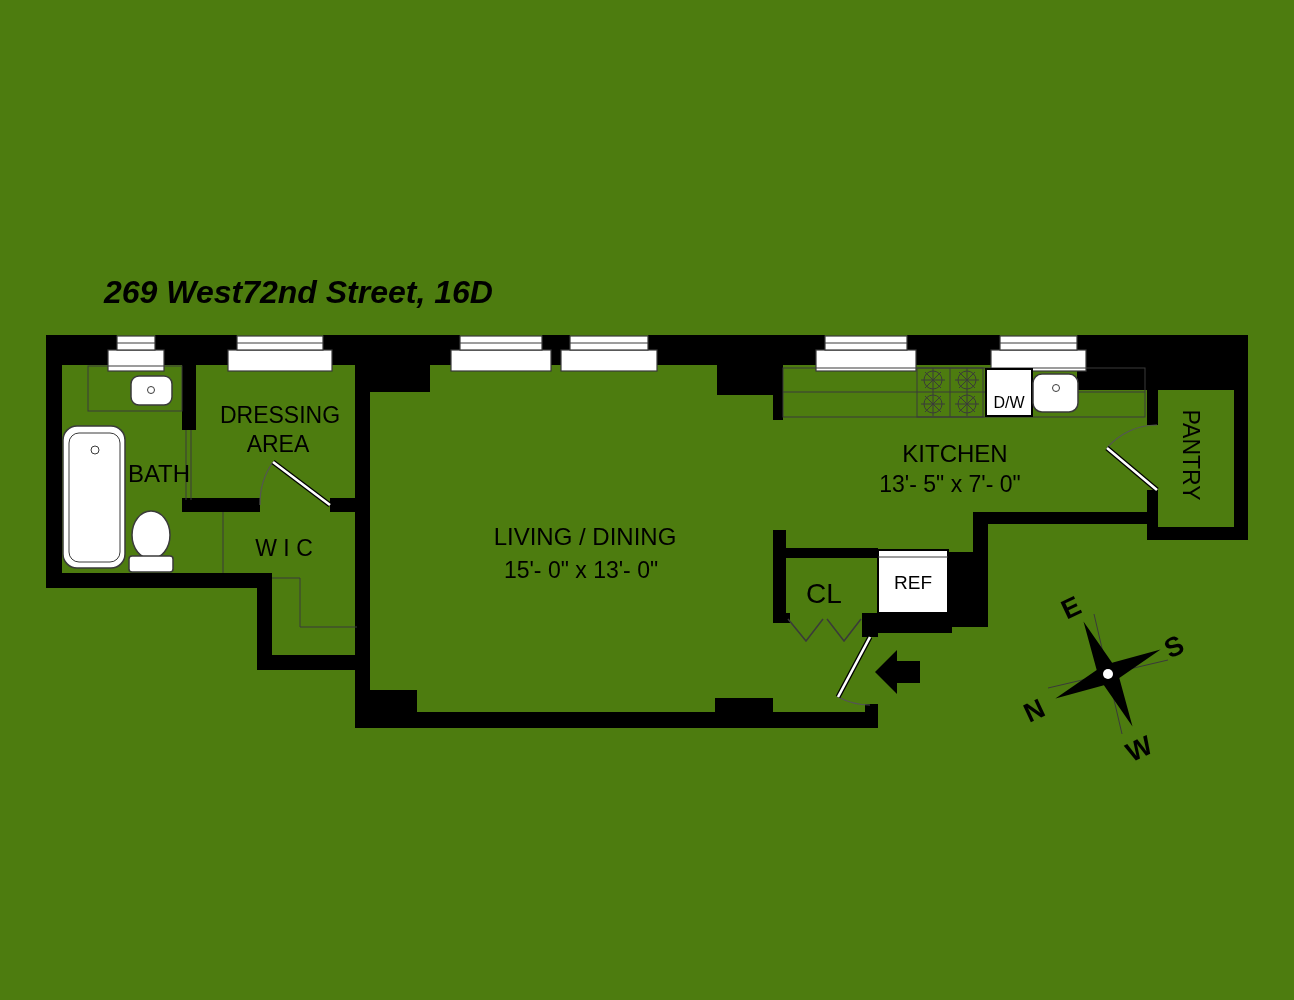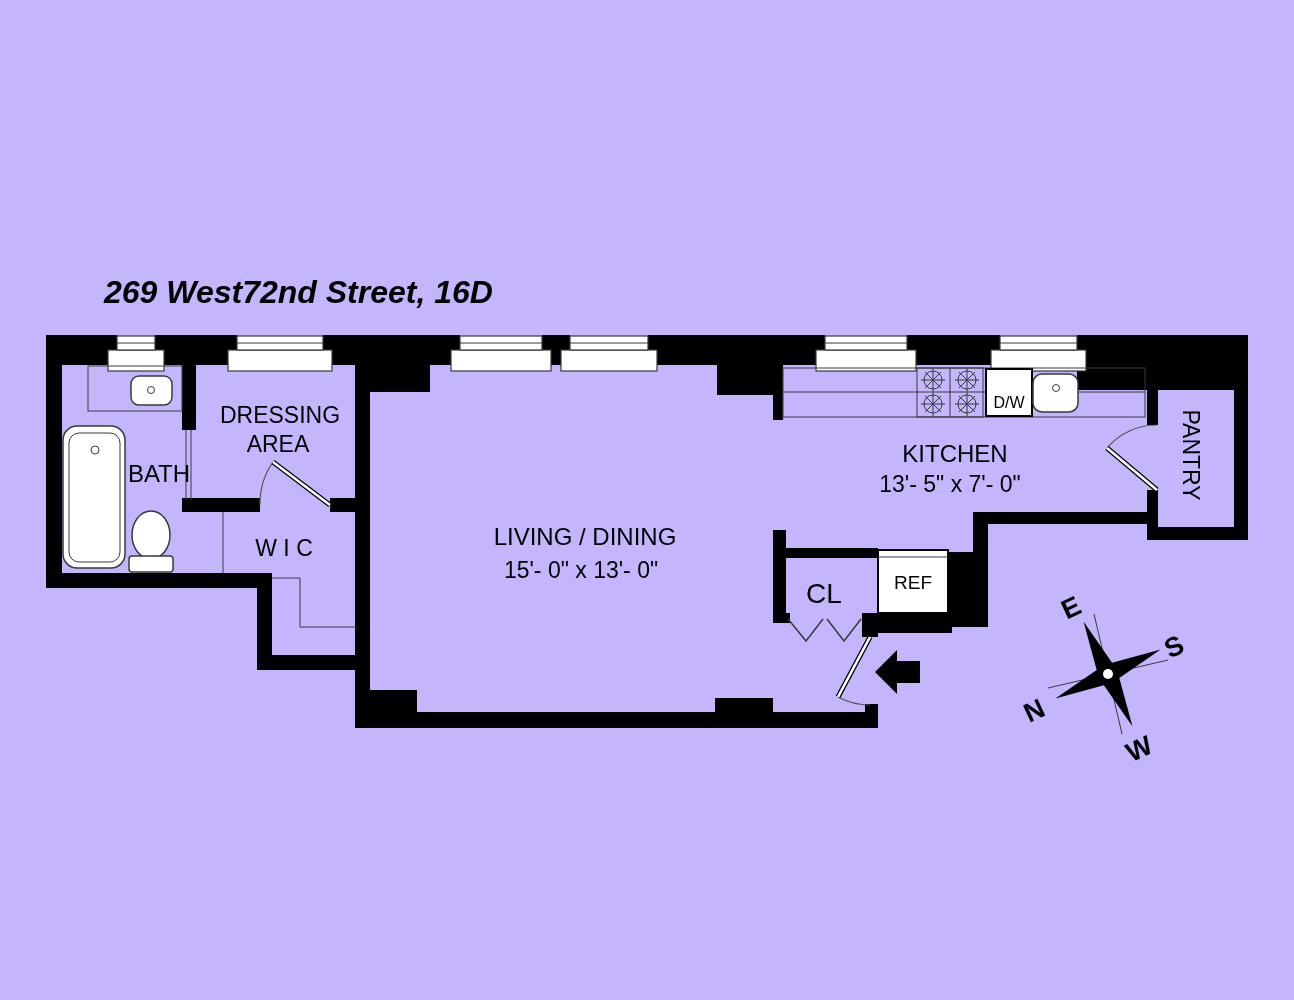--- a/index.html
+++ b/index.html
@@ -1,16 +1,16 @@
 <!DOCTYPE html>
 <html><head>
 <meta charset="utf-8">
 <style>
   html,body{margin:0;padding:0;background:#ffffff;}
-  #stage{position:relative;width:1294px;height:1000px;background:#c4b5fd;overflow:hidden;
+  #stage{position:relative;width:1294px;height:1000px;background:#4d7c0f;overflow:hidden;
          font-family:"Liberation Sans", sans-serif;}
   svg{position:absolute;left:0;top:0;}
   svg text{fill:#000;font-family:"Liberation Sans", sans-serif;}
   .w{fill:#000;stroke:none;}                 
   .fx{fill:#fff;stroke:#3a3a3a;stroke-width:1.5;}  
   .fxthin{fill:none;stroke:#3a3a3a;stroke-width:1;}
   .winbox{fill:#fff;stroke:#3a3a3a;stroke-width:1.2;}
   .doorleaf-b{stroke:#000;stroke-width:5;}
   .doorleaf-w{stroke:#fff;stroke-width:2.6;}
   .arc{fill:none;stroke:#555;stroke-width:1.2;}

